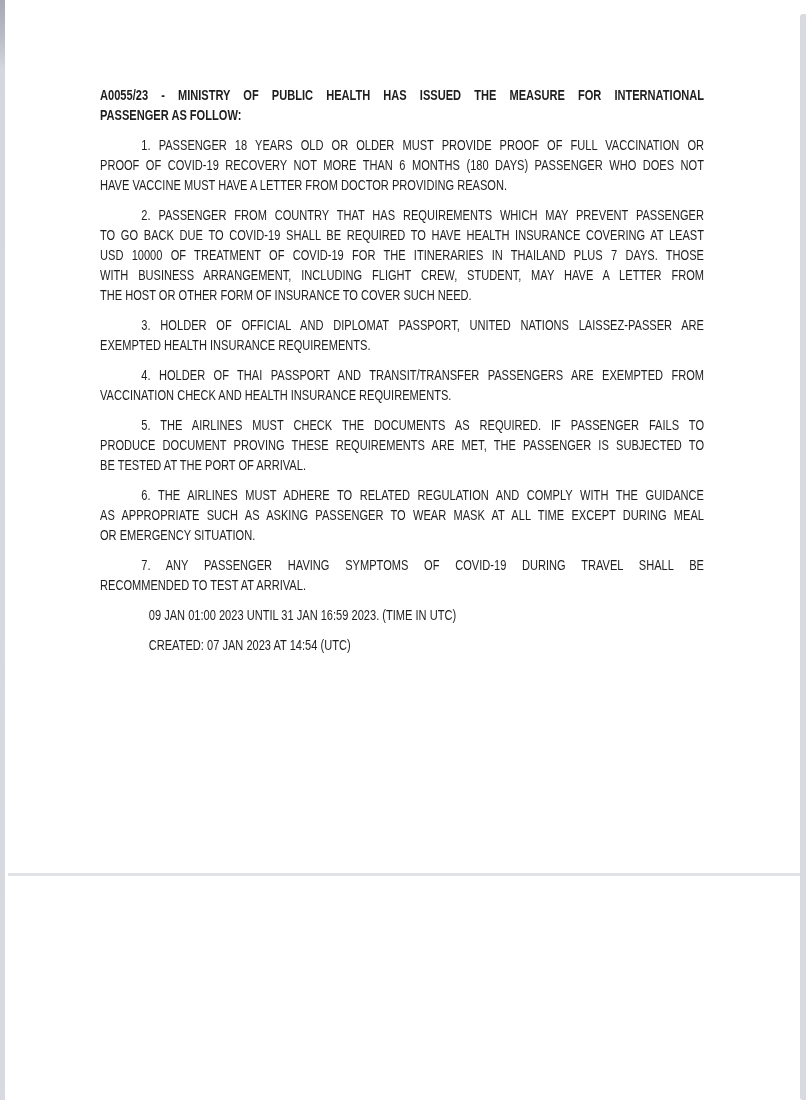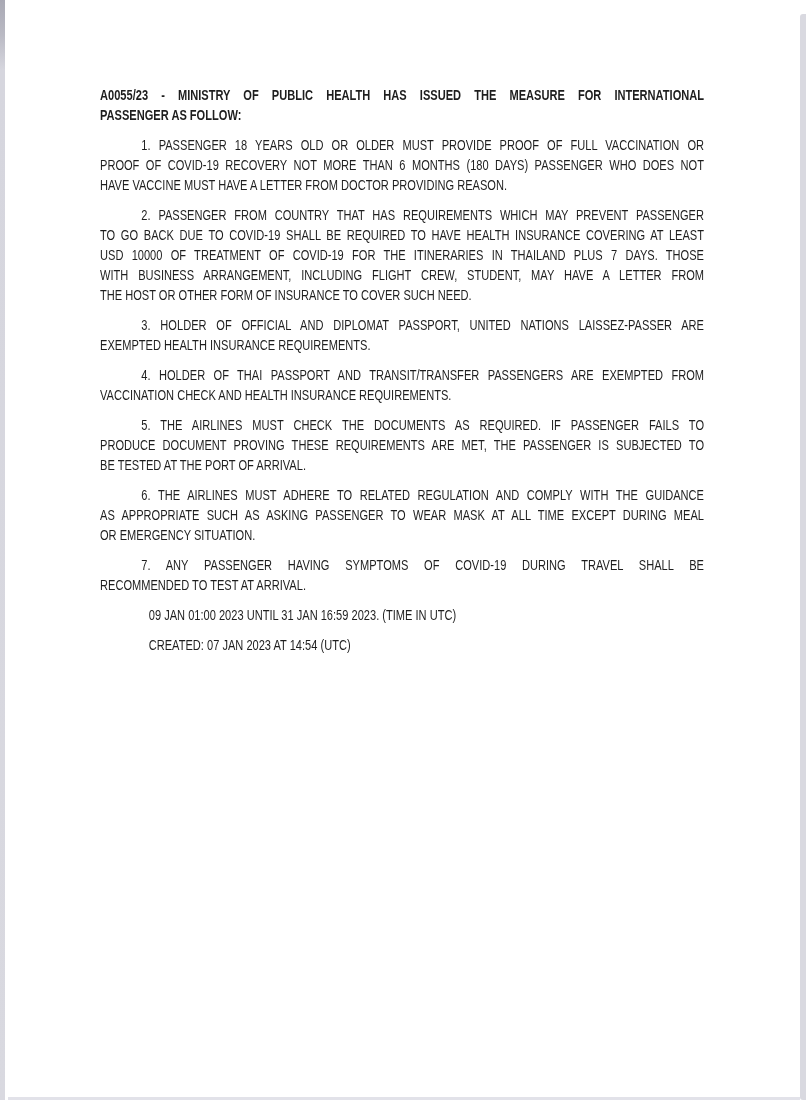--- a/index.html
+++ b/index.html
@@ -4,21 +4,21 @@
 <style>
   html, body { margin: 0; padding: 0; }
   body {
     width: 806px; height: 1100px;
     background: #ffffff;
     font-family: "Liberation Sans", sans-serif;
     overflow: hidden;
   }
   .page {
     position: relative;
-    width: 806px; height: 1100px;
+    width: 806px; height: 876px;
     background: #ffffff;
   }
   
   .edge-left {
     position: absolute; left: 0; top: 0; width: 5px; height: 1100px;
     background: linear-gradient(180deg, #a9a9b4 0px, #b9b9c3 34px, #d6d6de 70px, #d9d9e0 100%);
   }
   .edge-right {
     position: absolute; right: 0; top: 14px; width: 6px; height: 1086px;
     background: #d9d9e0; border-radius: 3px 0 0 3px;

